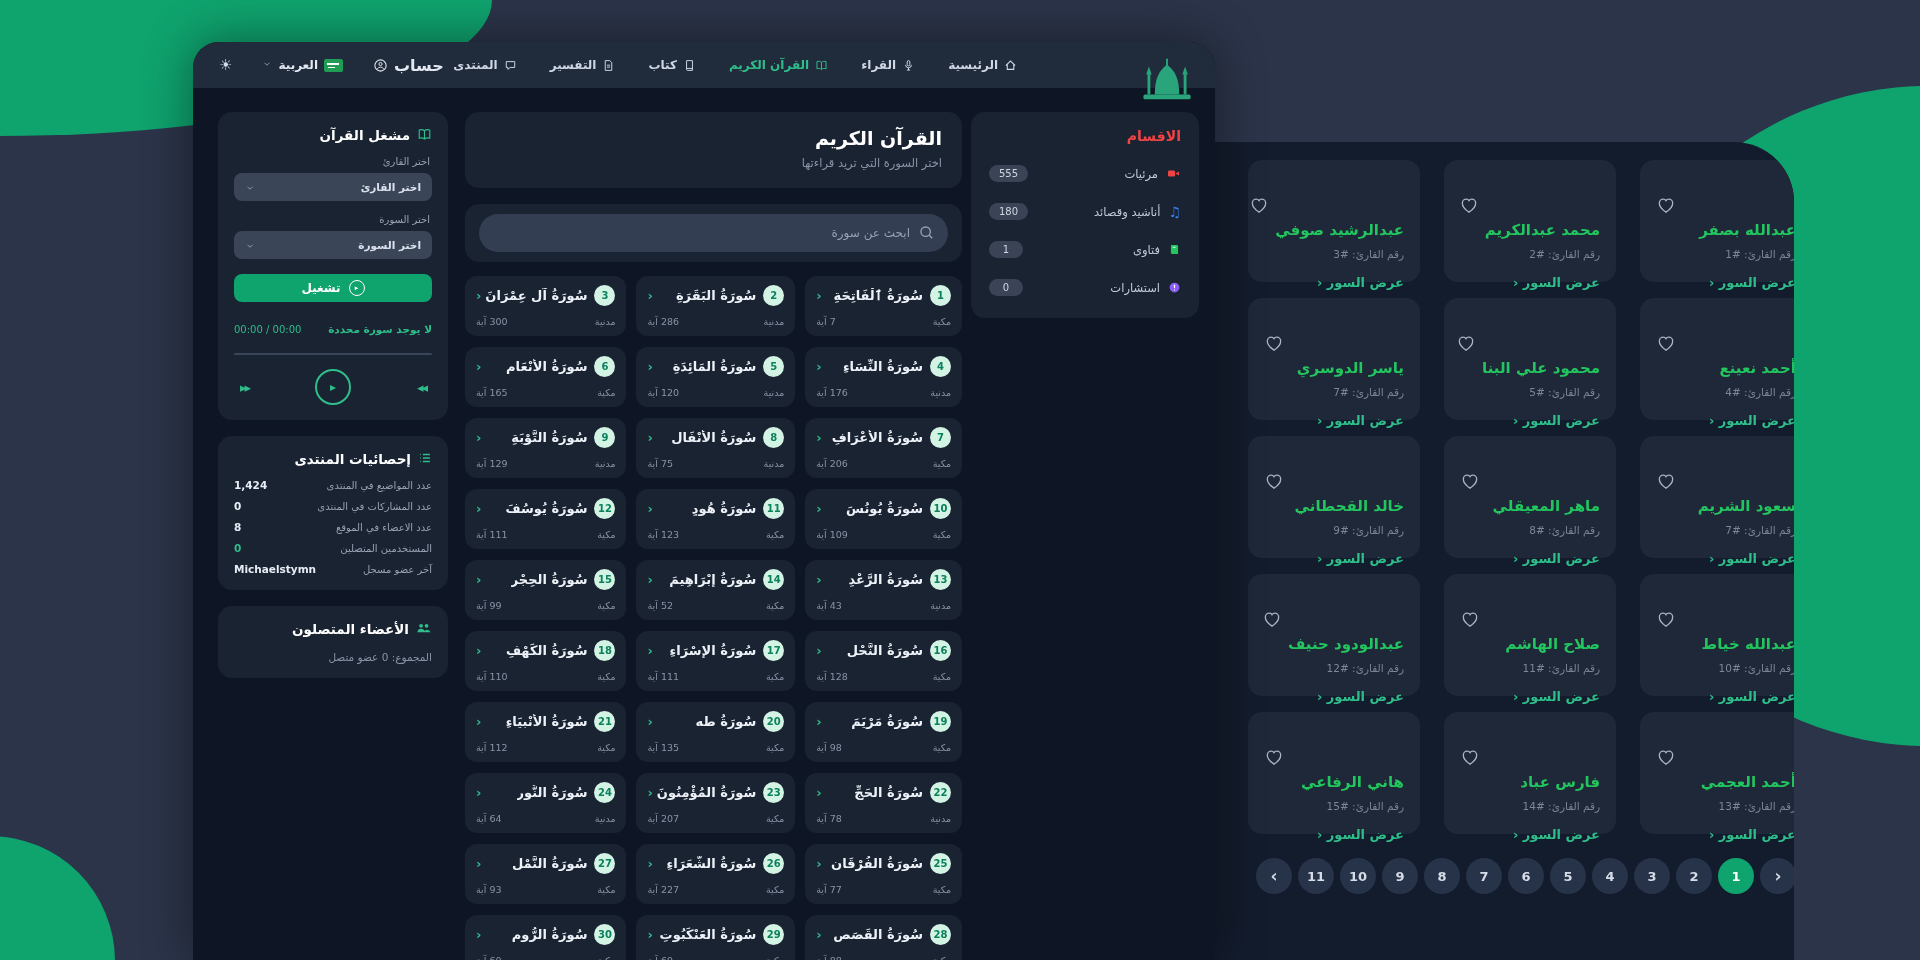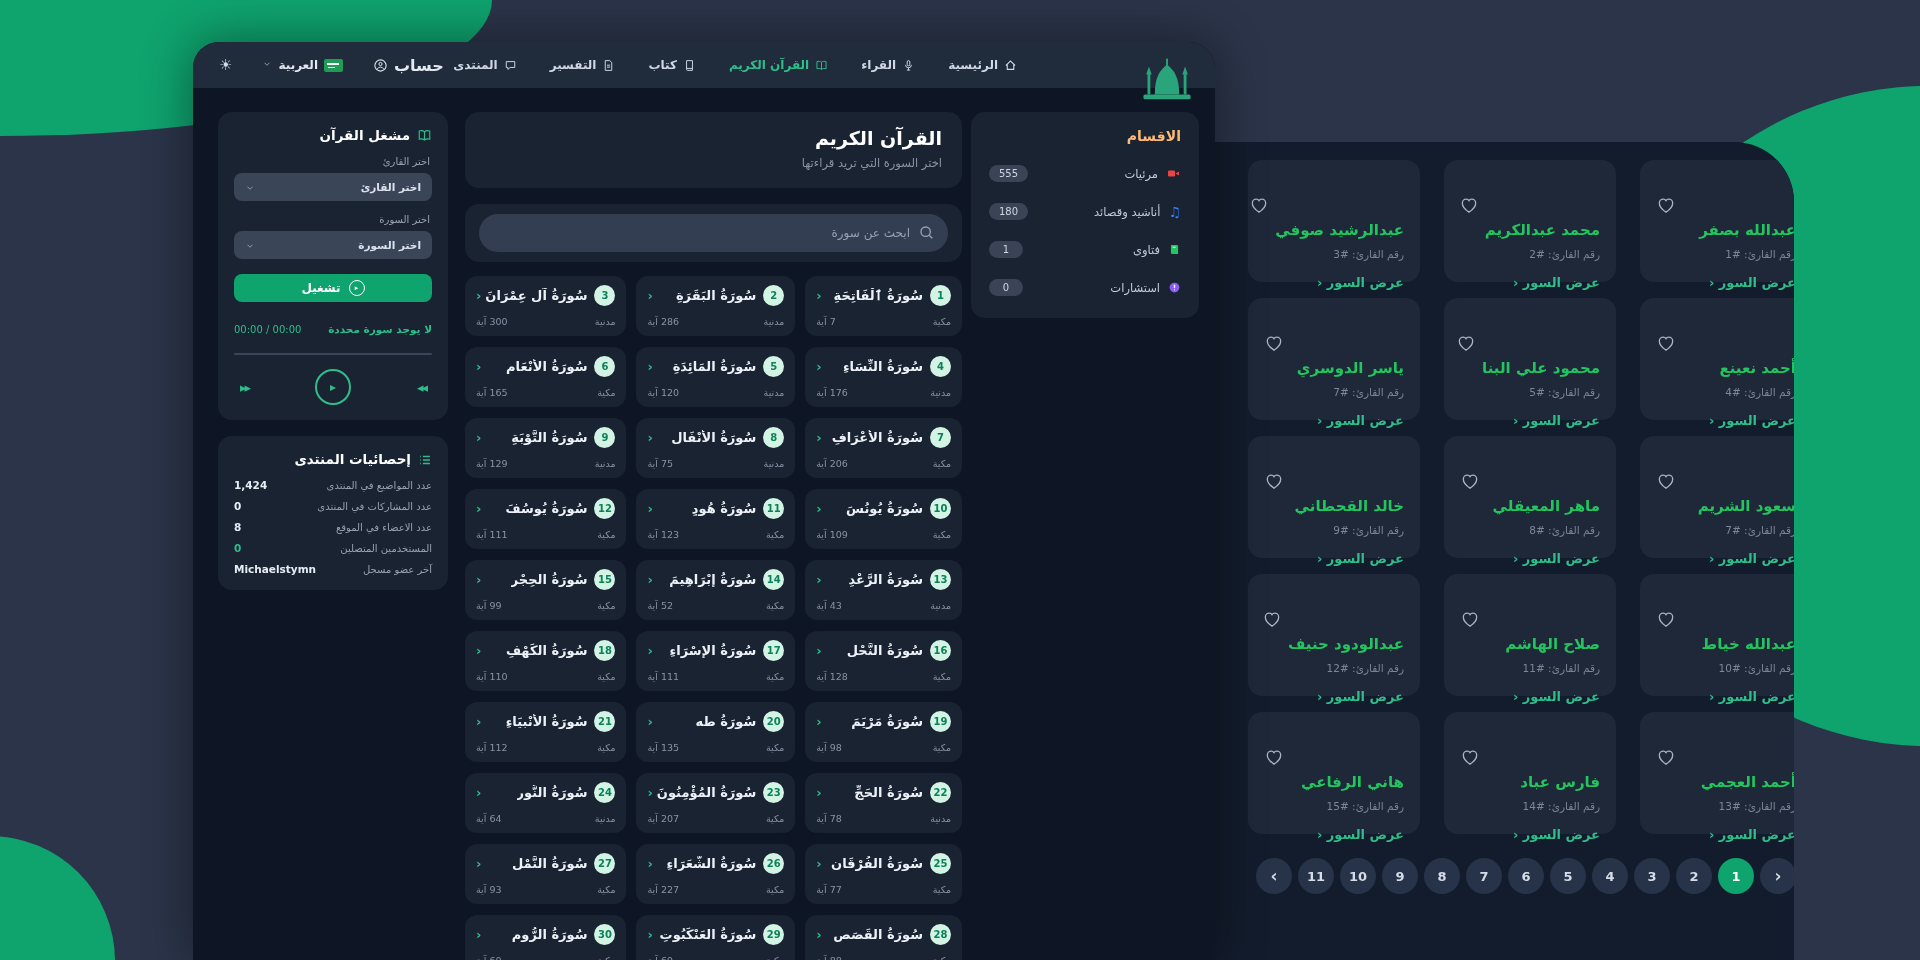--- a/index.html
+++ b/index.html
@@ -41,21 +41,21 @@
   .nav-account{display:flex;align-items:center;gap:6px;color:#e3e8f1;font-size:16px;font-weight:bold;cursor:pointer;}
   .nav-lang{display:flex;align-items:center;gap:6px;color:#e3e8f1;font-size:12px;font-weight:bold;cursor:pointer;}
   .flag{width:19px;height:13px;border-radius:2px;background:#1f9d55;position:relative;display:inline-block;}
   .flag:after{content:"";position:absolute;left:3px;top:4px;width:12px;height:2px;background:#fff;}
   .flag:before{content:"";position:absolute;left:4px;top:8px;width:7px;height:1.5px;background:#fff;}
   .sun{color:#d6dce8;font-size:15px;cursor:pointer;}
   .chev-down{color:#9aa3b5;}
   
   .categories-panel{position:absolute;right:16px;top:70px;width:228px;background:#192332;border-radius:14px;
     padding:16px 18px 22px;box-sizing:border-box;direction:rtl;}
-  .cat-title{font-size:14px;font-weight:bold;color:#fdba74;}
+  .cat-title{font-size:14px;font-weight:bold;color:#ef4444;}
   .cat-row{margin-top:21px;display:flex;align-items:center;direction:rtl;}
   .cat-ic{display:flex;align-items:center;margin-left:8px;}
   .cat-label{font-size:11.5px;color:#c3cad8;flex:1;}
   .cat-badge{background:#3a4456;color:#cfd6e2;font-size:10px;border-radius:9px;padding:3px 10px;min-width:14px;text-align:center;}
   .music-glyph{font-size:14px;color:#3b82f6;line-height:1;}
   
   .main-col{position:absolute;left:272px;top:70px;width:497px;}
   .header-card{background:#192332;border-radius:14px;padding:15px 20px;box-sizing:border-box;height:76px;direction:rtl;}
   .page-title{font-size:19px;font-weight:bold;color:#fff;}
   .page-subtitle{font-size:11.5px;color:#8a93a6;margin-top:7px;}
@@ -73,21 +73,21 @@
   .surah-top{display:flex;align-items:center;justify-content:space-between;}
   .surah-name-wrap{display:flex;align-items:center;gap:7px;min-width:0;}
   .surah-badge{width:21px;height:21px;border-radius:50%;background:#d3f3e4;color:#0b815a;font-size:10px;font-weight:bold;
     display:flex;align-items:center;justify-content:center;flex:0 0 auto;}
   .surah-name{font-size:13px;font-weight:bold;color:#eef2f8;white-space:nowrap;overflow:hidden;}
   .surah-chev{color:#2fbd8a;font-size:13px;font-weight:bold;flex:0 0 auto;margin-right:4px;}
   .surah-bottom{display:flex;justify-content:space-between;font-size:9.5px;color:#8a93a6;}
   
   .player-col{position:absolute;left:25px;top:70px;width:230px;}
   .side-panel{background:#192332;border-radius:14px;padding:15px 16px;box-sizing:border-box;direction:rtl;margin-bottom:16px;}
-  .side-title{display:flex;align-items:flex-end;gap:7px;font-size:13.5px;font-weight:bold;color:#fff;}
+  .side-title{display:flex;align-items:flex-start;gap:7px;font-size:13.5px;font-weight:bold;color:#fff;}
   .side-title .tic{color:#2fbd8a;display:flex;align-items:center;}
   .field-label{font-size:10px;color:#9aa3b5;margin:13px 2px 6px;}
   .select-box{height:28px;background:#3a4557;border-radius:8px;display:flex;align-items:center;
     justify-content:space-between;padding:0 11px;cursor:pointer;direction:rtl;}
   .select-value{font-size:10.5px;font-weight:bold;color:#dbe2ee;}
   .play-btn{margin-top:15px;height:28px;background:#0fa36e;border:none;border-radius:8px;width:100%;color:#fff;
     font-size:12px;font-weight:bold;display:flex;align-items:center;justify-content:center;gap:8px;cursor:pointer;
     font-family:"DejaVu Sans","Liberation Sans",sans-serif;}
   .play-ring{width:14px;height:14px;border:1.5px solid #fff;border-radius:50%;display:flex;align-items:center;
     justify-content:center;font-size:7px;color:#fff;}
@@ -974,16 +974,29 @@
               <span class="stat-value green">0</span>
             </div>
 
             <div class="stat-row">
               <span class="stat-label">آخر عضو مسجل</span>
               <span class="stat-value">Michaelstymn</span>
             </div>
           </div>
       </div>
 
+      <div class="side-panel">
+        <div class="side-title">
+          <span class="tic">
+              <svg width="16" height="14" viewBox="0 0 22 18" fill="currentColor">
+                <circle cx="7" cy="6" r="2.6"></circle>
+                <circle cx="14.5" cy="6" r="2.6"></circle>
+                <path d="M2 15a5 5 0 0 1 10 0zM10.5 15a5 5 0 0 1 9.5 0z"></path>
+              </svg>
+            </span>
+          <span>الأعضاء المتصلون</span>
+        </div>
+        <div class="members-total">المجموع: 0 عضو متصل</div>
+      </div>
 
     </div>
   </div>
 </div>
 
 </body></html>

